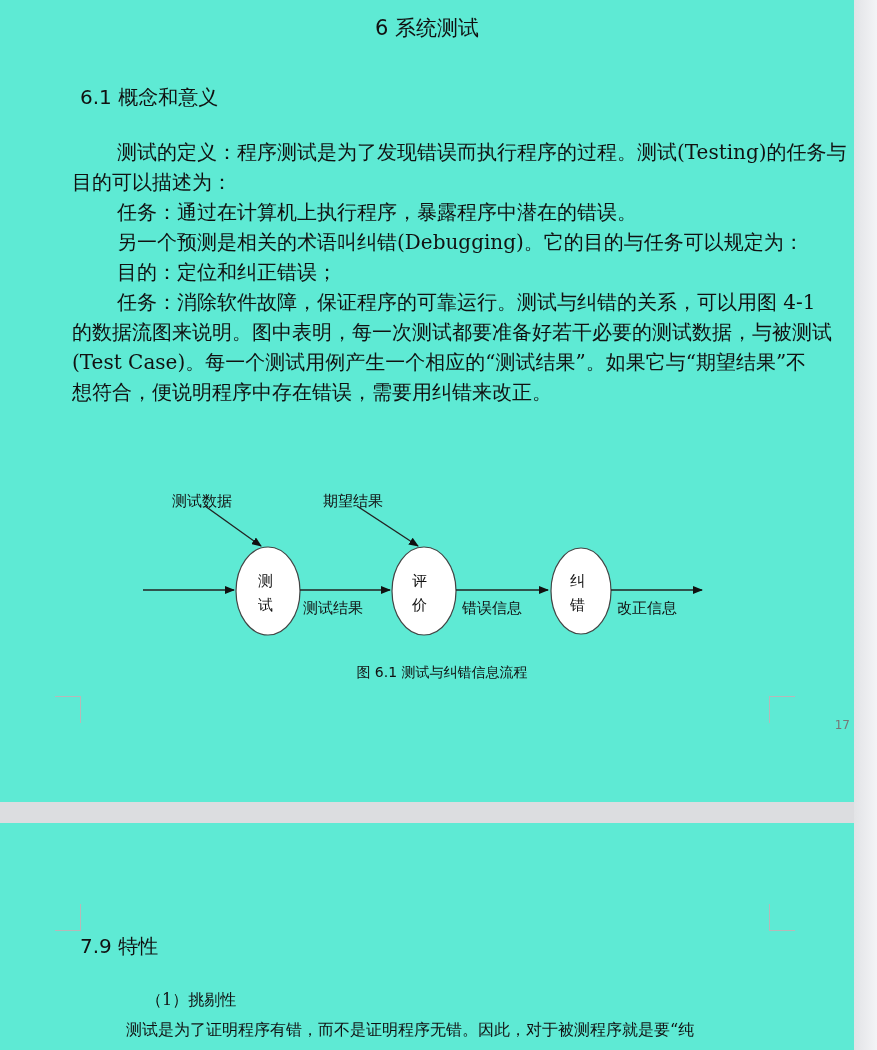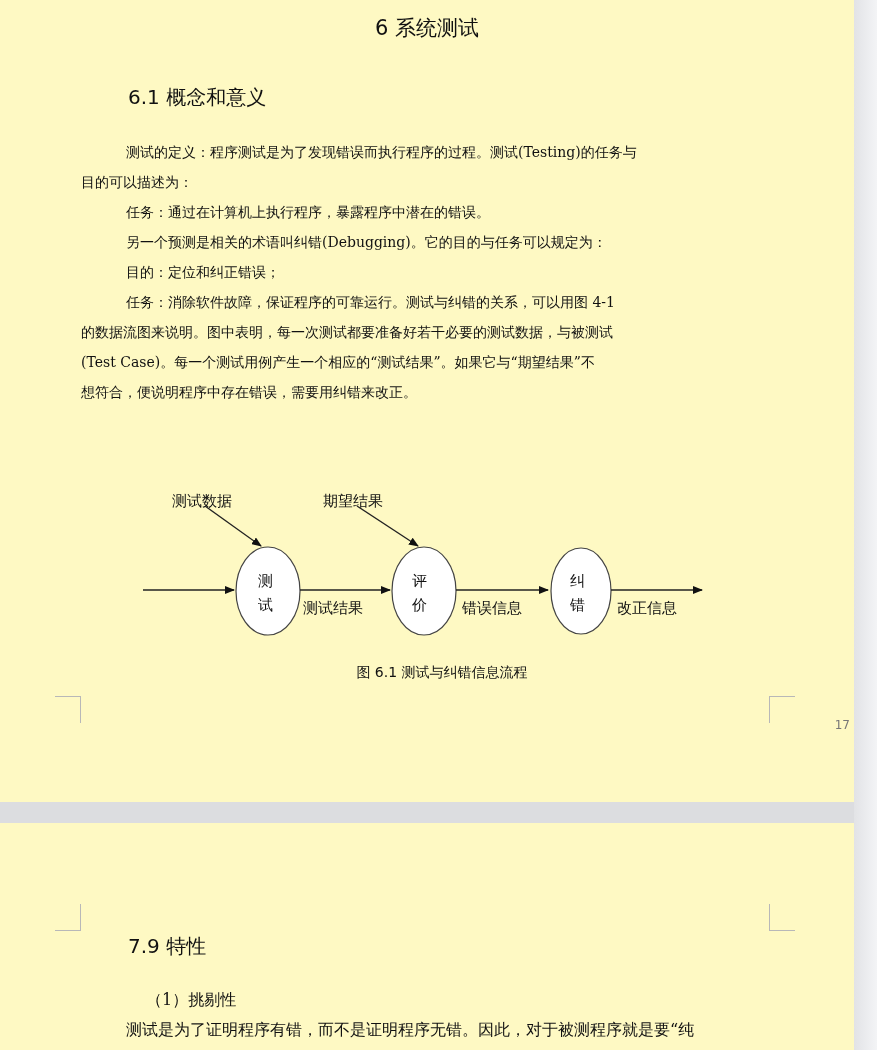--- a/index.html
+++ b/index.html
@@ -1,28 +1,28 @@
 <!DOCTYPE html>
 <html><head>
 <meta charset="utf-8">
 <style>
   html, body { margin:0; padding:0; }
   body { width:877px; height:1050px; background:#e6e7e9; position:relative; overflow:hidden;
          font-family:"DejaVu Serif", serif; color:#111; }
-  .page { position:absolute; left:0; width:854px; background:#fef9c3; }
+  .page { position:absolute; left:0; width:854px; background:#5eead4; }
   #page1 { top:0; height:802px; }
   #page2 { top:823px; height:227px; }
   .gap { position:absolute; left:0; top:802px; width:854px; height:21px; background:#dcdde0; }
   .rstrip { position:absolute; left:854px; top:0; width:23px; height:1050px;
             background:linear-gradient(to right,#e2e3e6,#f3f4f6); }
   .t { position:absolute; white-space:nowrap; }
   .h0 { font-family:"DejaVu Sans", sans-serif; font-size:21px; left:0; width:854px; text-align:center; top:14px; }
-  .h1 { font-family:"DejaVu Sans", sans-serif; font-size:20px;margin-left:48px; }
+  .h1 { font-family:"DejaVu Sans", sans-serif; font-size:20px; }
   .p { font-size:16px; line-height:30px; }
-  .body-block { position:absolute; left:81px; width:676px; font-size:14px; line-height:30px; text-align:justify; }
+  .body-block { position:absolute; left:72px; width:676px; font-size:20px; line-height:30px; text-align:justify; }
   .body-block .ln { display:block; height:30px; white-space:nowrap; }
   .ind { padding-left:45px; }
   .cap { font-family:"DejaVu Sans", sans-serif; font-size:14px; }
   .pgnum { font-family:"DejaVu Sans", sans-serif; font-size:12px; color:#777; }
   .crop { position:absolute; border-color:#b8b8b8; border-style:solid; width:25px; height:26px; }
   svg text { font-family:"DejaVu Sans", sans-serif; font-size:15px; fill:#111; }
 </style>
 </head>
 <body>
 

